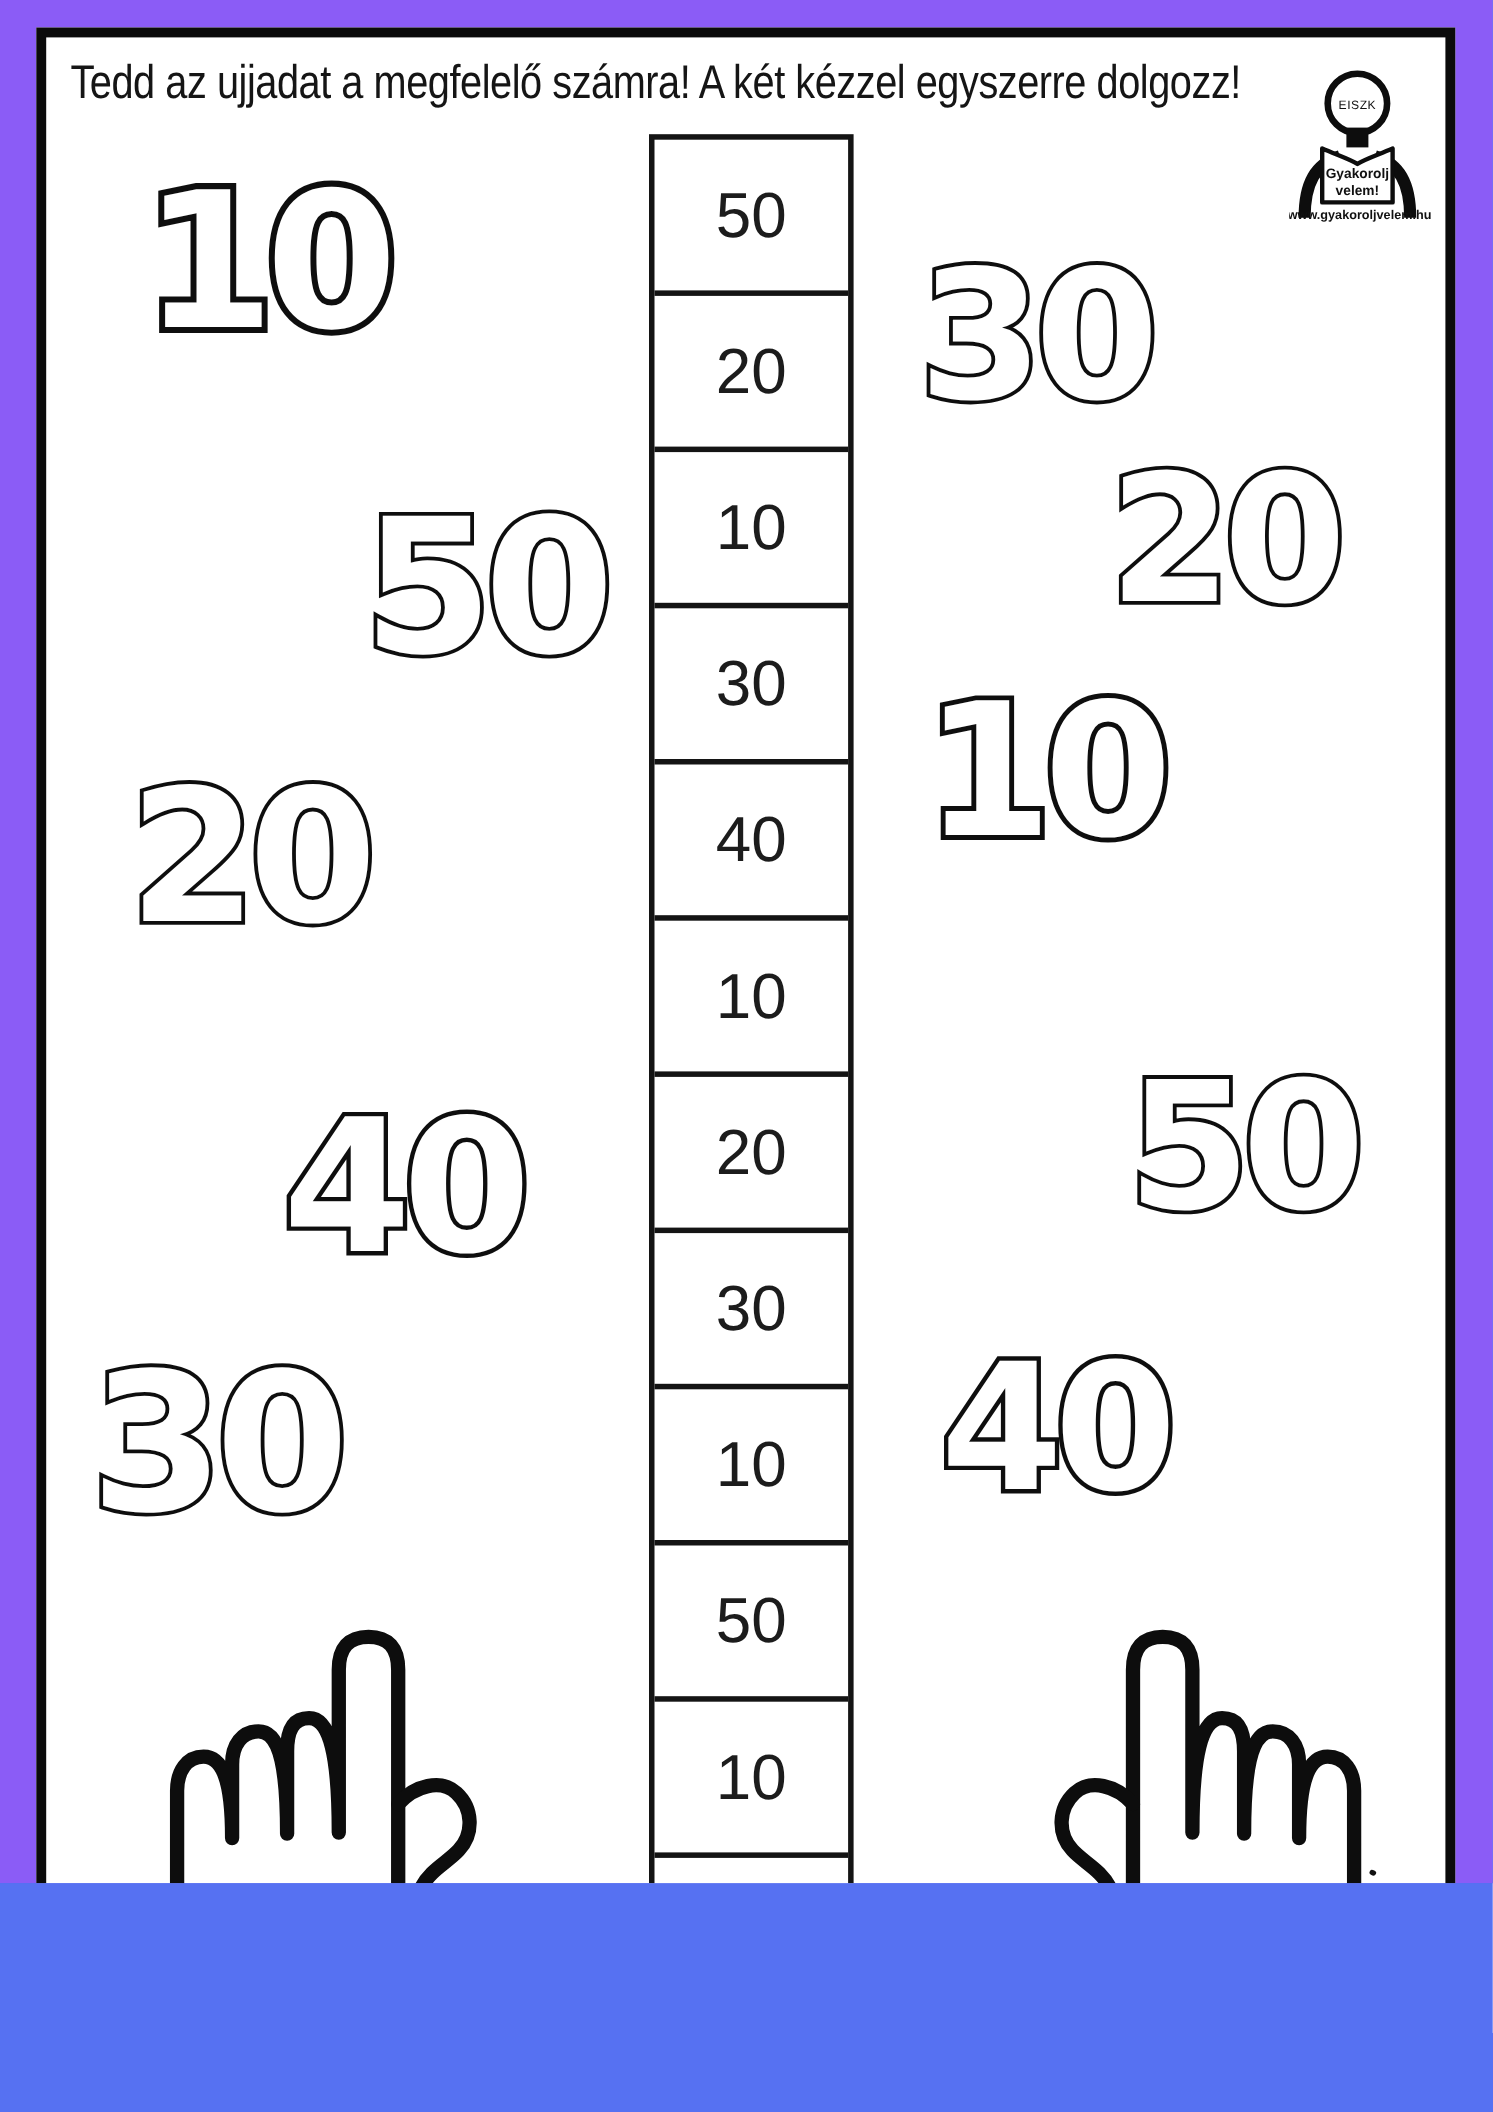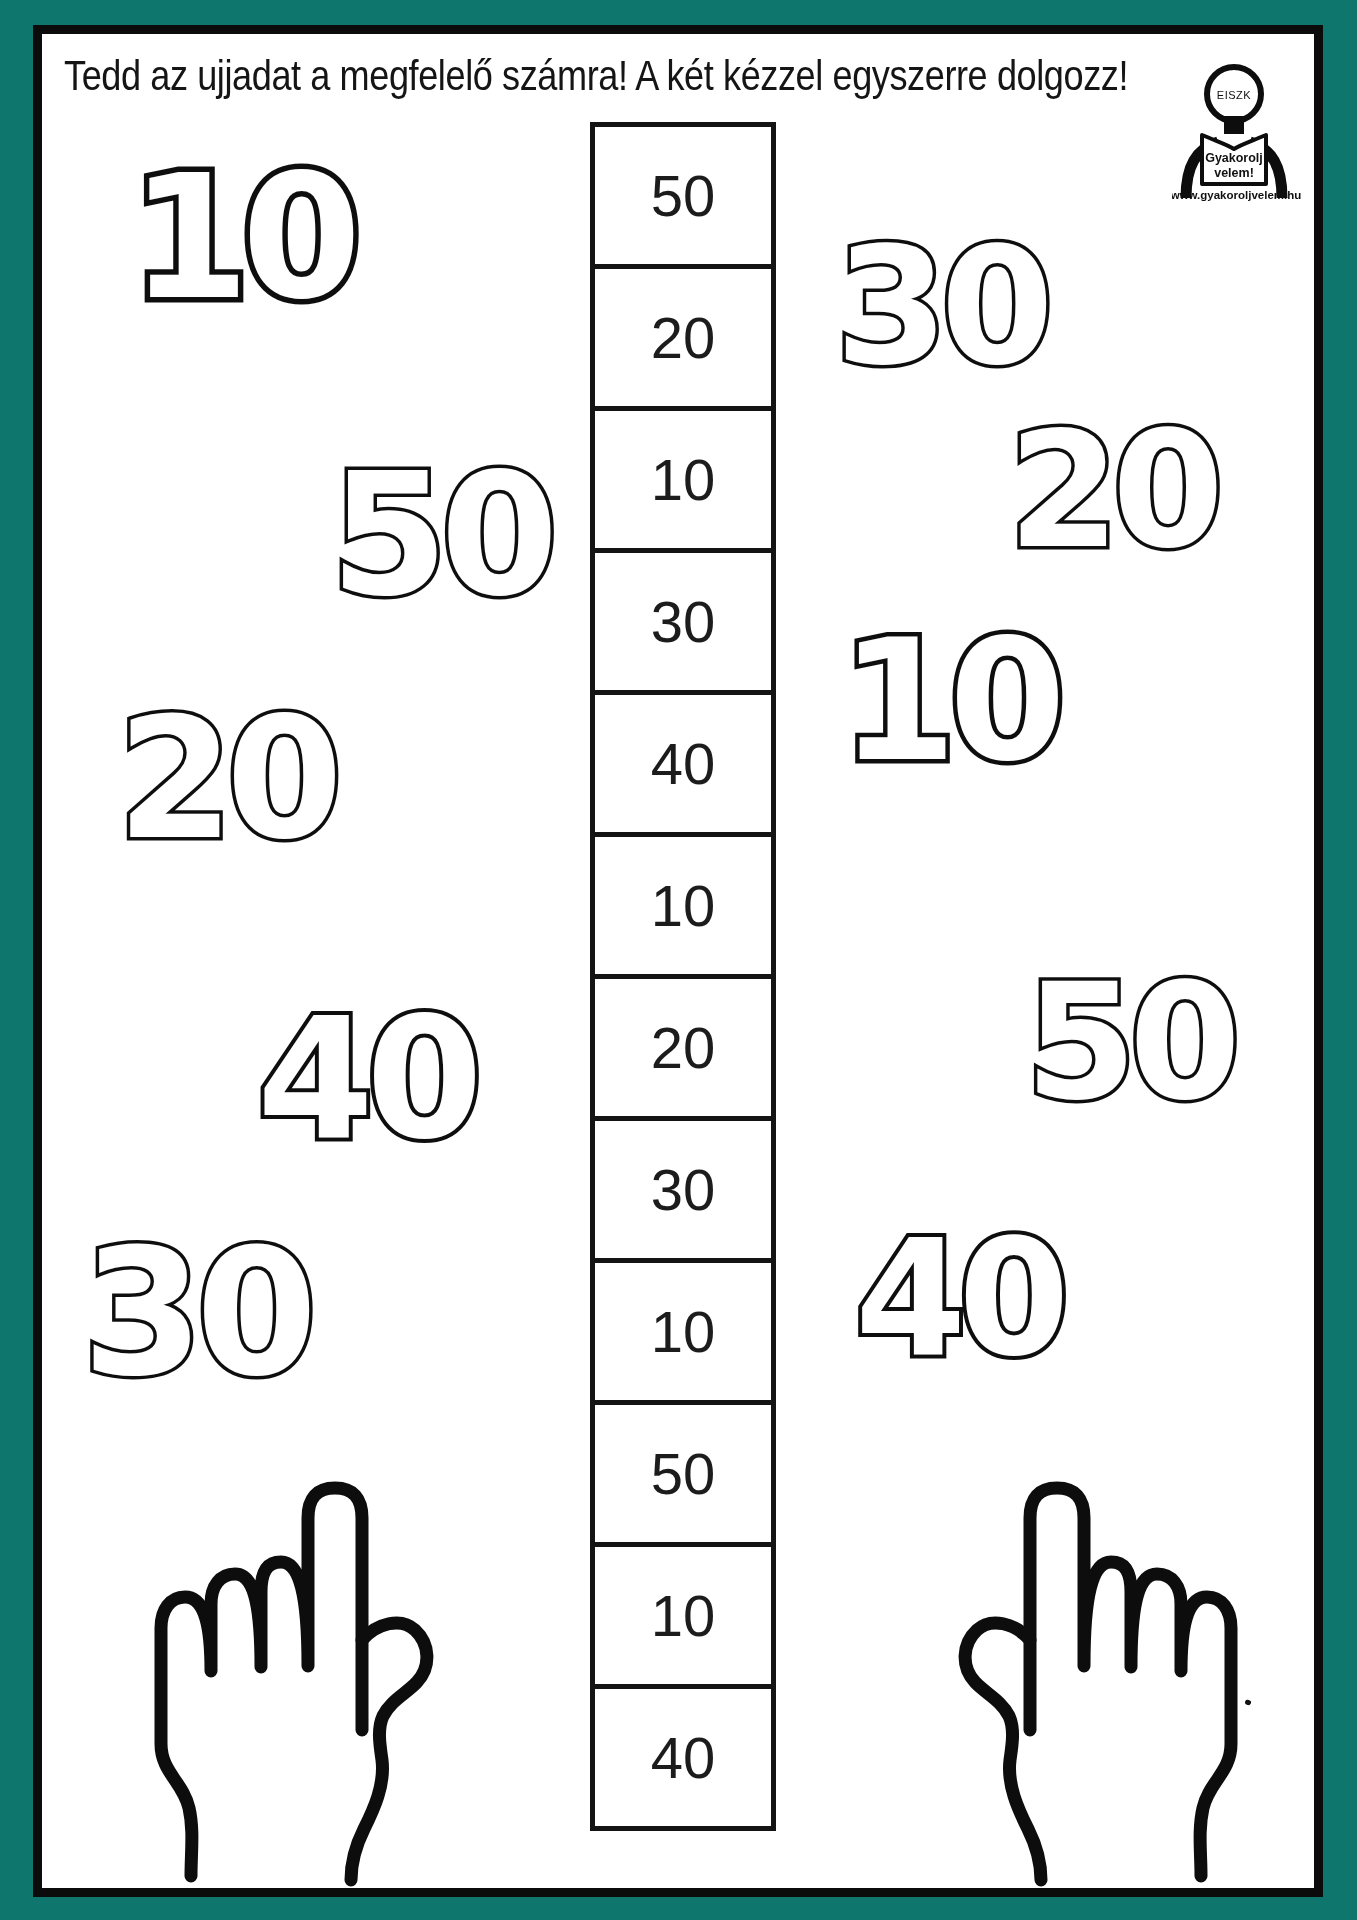--- a/index.html
+++ b/index.html
@@ -1,18 +1,18 @@
 <!DOCTYPE html>
 <html><head>
 <meta charset="utf-8">
 <style>
   html,body{margin:0;padding:0;background:#5671f2;}
   .canvas{
-    position:relative;width:1357px;height:1920px;overflow:hidden;
-    background:#0f766e;font-family:"Liberation Sans",sans-serif;color:#101010;
+    position:relative;width:1357px;height:1712px;overflow:hidden;
+    background:#8b5cf6;font-family:"Liberation Sans",sans-serif;color:#101010;
   }
   .paper{
     position:absolute;left:33px;top:25px;width:1290px;height:1872px;
     box-sizing:border-box;background:#ffffff;border:9px solid #0b0b0b;
   }
   .title{
     position:absolute;left:64px;top:52px;font-size:43px;line-height:1.1;
     letter-spacing:-0.5px;color:#151515;white-space:nowrap;
     transform:scaleX(0.84);transform-origin:left center;
   }

